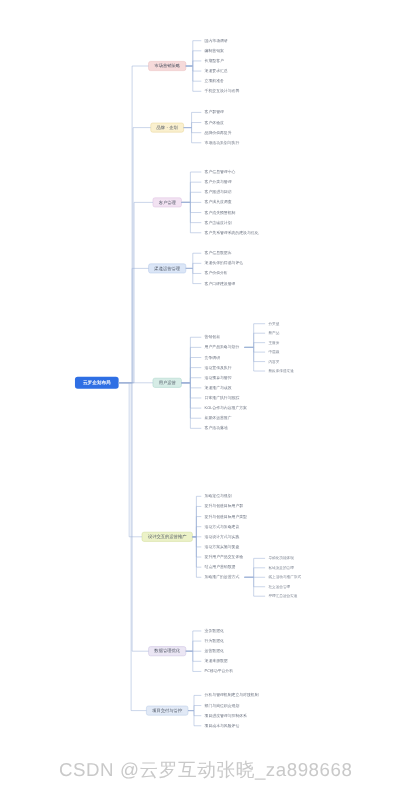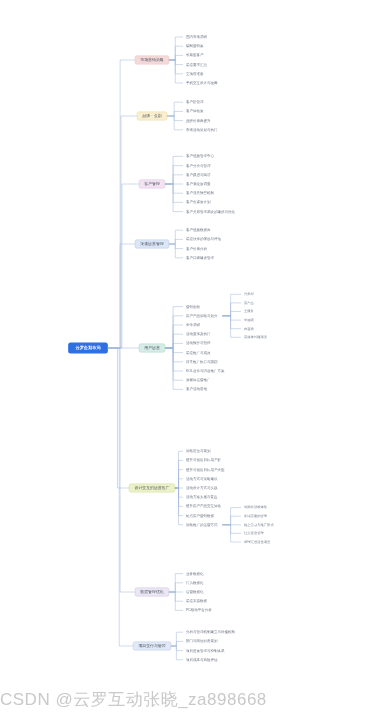--- a/index.html
+++ b/index.html
@@ -5,20 +5,21 @@
   html,body{margin:0;padding:0;}
   body{
     width:374px;height:722px;
     background:#ffffff;
     font-family:"Liberation Sans","DejaVu Sans",sans-serif;
     overflow:hidden;position:relative;
   }
   #mindmap{position:absolute;left:0;top:0;width:374px;height:722px;}
   .watermark{
     position:absolute;left:0;top:688px;width:374px;
+    text-align:center;
     font-size:17px;
     color:#c9c9c9;
     font-family:"Liberation Sans","DejaVu Sans",sans-serif;
     white-space:nowrap;
     letter-spacing:0.5px;
   }
 </style>
 </head>
 <body>
 

